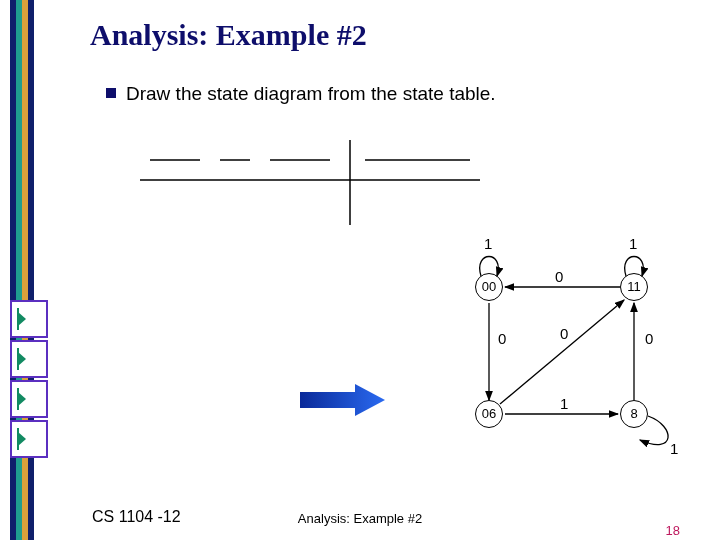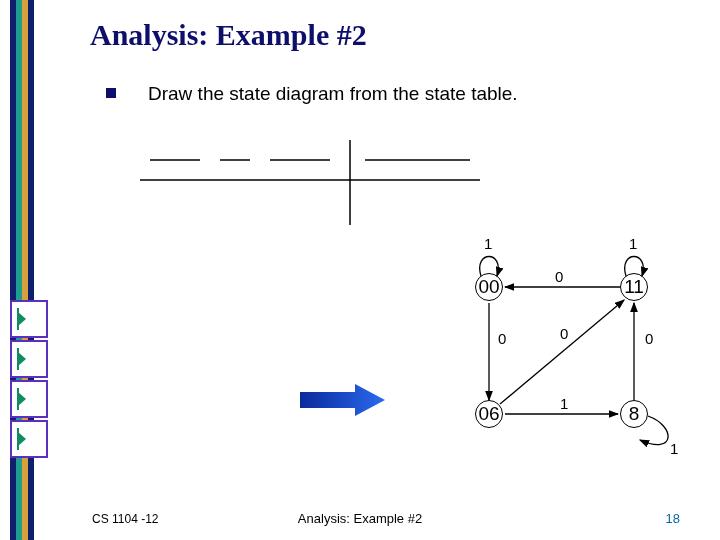--- a/index.html
+++ b/index.html
@@ -28,67 +28,66 @@
     width: 10px;
     height: 10px;
     background: #0e0e6b;
   }
   .bullet-text {
     position: absolute;
     left: 126px;
     top: 83px;
     font-size: 19px;
     color: #000;
-    margin-left: 22px;
   }
   .diagram {
     position: absolute;
     left: 0;
     top: 0;
     width: 720px;
     height: 540px;
   }
   .state {
     position: absolute;
     width: 26px;
     height: 26px;
     border: 1.5px solid #000;
     border-radius: 50%;
-    font-size: 19px;
+    font-size: 13px;
     line-height: 26px;
     text-align: center;
     background: #fff;
   }
   .edge-label {
     position: absolute;
     font-size: 15px;
     color: #000;
   }
   .footer-left {
     position: absolute;
     left: 92px;
     bottom: 14px;
-    font-size: 12px;
+    font-size: 16px;
     color: #000;
   }
   .footer-center {
     position: absolute;
     left: 0;
     right: 0;
     bottom: 14px;
     text-align: center;
     font-size: 13px;
     color: #000;
   }
   .footer-right {
     position: absolute;
     right: 40px;
-    bottom: 14px;
+    bottom: 2px;
     font-size: 13px;
-    color: #0369a1;
+    color: #be185d;
   }
   
   .sidebar {
     position: absolute;
     left: 10px;
     top: 0;
     width: 40px;
     height: 540px;
   }
   .sidebar .stripe {

